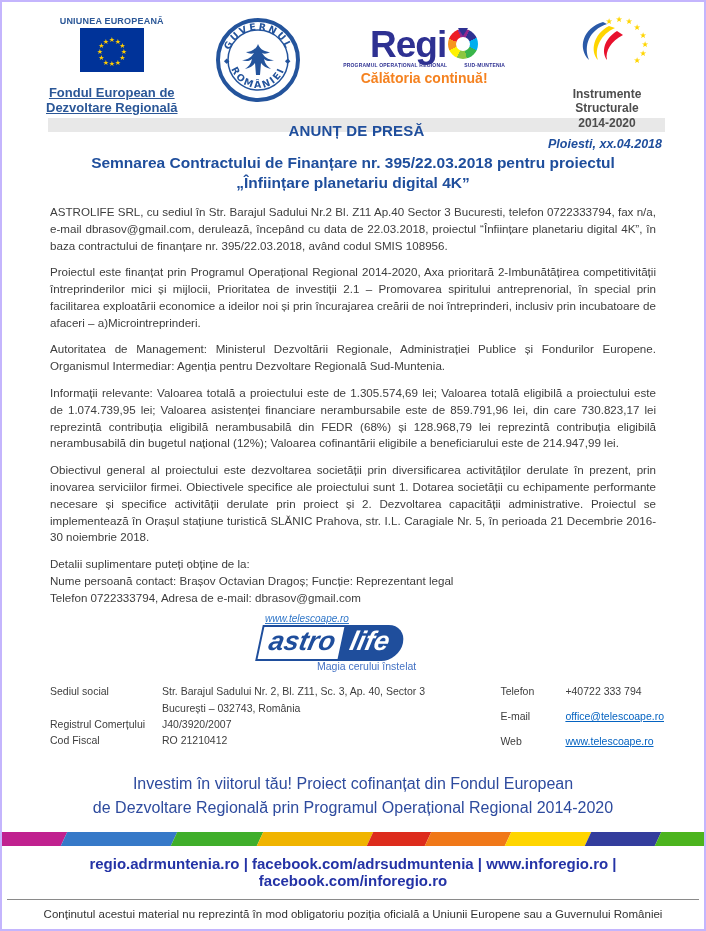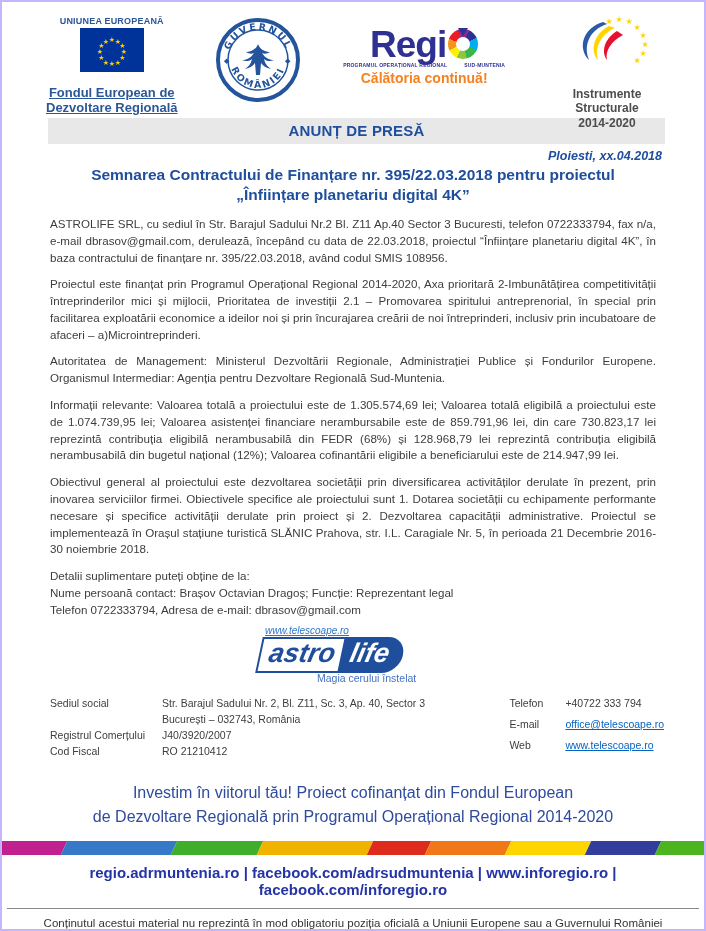--- a/index.html
+++ b/index.html
@@ -22,21 +22,21 @@
       #8dc63f 140deg 180deg,#fff200 180deg 220deg,#f7941d 220deg 265deg,#ed1c24 265deg 315deg,#92278f 315deg 360deg);}
   .regio-o::after{content:"";position:absolute;left:8px;top:8px;width:14px;height:14px;border-radius:50%;background:#fff;}
   .regio-notch{position:absolute;left:10px;top:-1px;width:0;height:0;z-index:2;
     border-left:5px solid transparent;border-right:5px solid transparent;border-top:8px solid #2e3192;}
   .regio-sub{display:flex;justify-content:space-between;font-size:5px;font-weight:bold;
     color:#2e3192;margin:1px 4px 0 4px;letter-spacing:.2px;}
   .regio-tag{font-size:14px;font-weight:bold;color:#f58220;margin-top:2px;}
   .instr-block{width:118px;text-align:center;}
   .instr-text{font-size:12px;font-weight:bold;color:#4d4d4d;line-height:1.2;margin-top:15px;}
   
-  .title-bar{margin:10px 39px 0 46px;height:26px;line-height:26px;background:#e8e8e8;
+  .title-bar{margin:10px 39px 0 46px;height:14px;line-height:26px;background:#e8e8e8;
     text-align:center;font-size:15px;font-weight:bold;color:#1f4e9c;letter-spacing:.2px;}
   .dateline{margin:5px 42px 0 0;text-align:right;font-size:12.5px;font-weight:bold;
     font-style:italic;color:#1f4e9c;padding-left:48px;}
   .heading{margin-top:2px;text-align:center;font-size:15.5px;font-weight:bold;
     color:#1f4e9c;line-height:1.32;}
   
   .body-text{margin:6px 48px;font-size:11.6px;line-height:1.45;color:#3d3d3d;}
   .body-text p{margin:10px 0 0 0;text-align:justify;}
   .details div{margin:0;}
   .details{margin-top:10px;}
@@ -46,21 +46,21 @@
   .brand-box{display:inline-flex;transform:skewX(-12deg);margin:1px 0 0 6px;}
   .brand-astro{background:#fff;border:2px solid #1f4e9c;color:#1f4e9c;font-size:27px;
     font-weight:bold;font-style:italic;padding:0 6px 2px 8px;line-height:1.1;}
   .brand-life{background:#1f4e9c;color:#fff;font-size:27px;font-weight:bold;font-style:italic;
     padding:2px 14px 4px 8px;line-height:1.1;border-radius:0 19px 19px 0;margin-left:-1px;}
   .brand-tag{font-size:10.5px;color:#4472c4;margin:0 0 0 64px;}
   
   .contacts{display:flex;justify-content:space-between;margin:12px 40px 0 48px;
     font-size:10.5px;line-height:1.5;color:#3d3d3d;}
   .c-left{display:grid;grid-template-columns:112px 310px;}
-  .c-right{display:grid;grid-template-columns:56px auto;}
+  .c-right{display:grid;grid-template-columns:56px auto;gap:9px;}
   .contacts a{color:#0563c1;text-decoration:underline;}
   
   .slogan{margin-top:22px;text-align:center;font-size:16px;color:#2e4b9e;line-height:1.5;}
   .rainbow{display:flex;height:14px;margin-top:12px;overflow:hidden;}
   .rainbow div{transform:skewX(-25deg);}
   .links-bar{margin-top:9px;text-align:center;font-size:15px;font-weight:bold;color:#2433a6;}
   .separator{border-top:1px solid #8a8a8a;margin:10px 5px 0 5px;}
   .disclaimer{margin-top:8px;text-align:center;font-size:11.5px;color:#333;}
   svg text{font-family:"DejaVu Sans",sans-serif;}
 </style>

